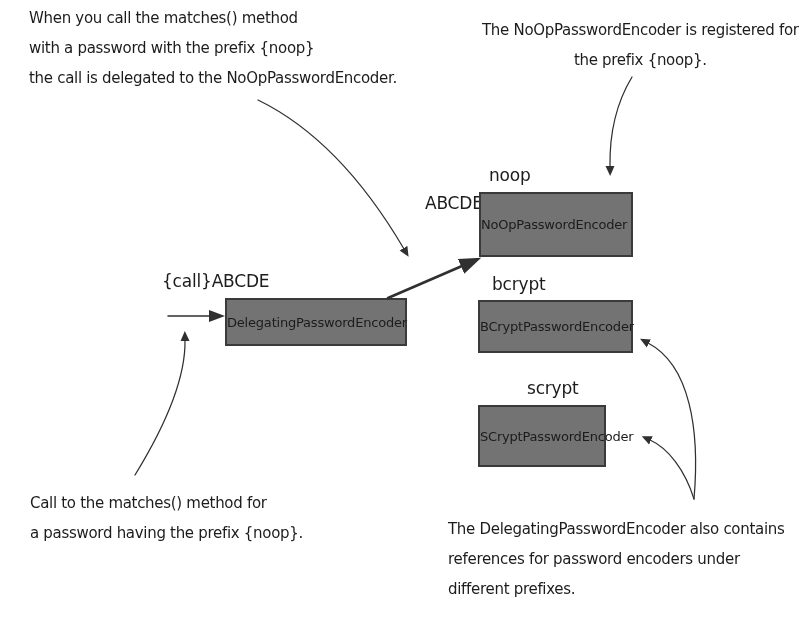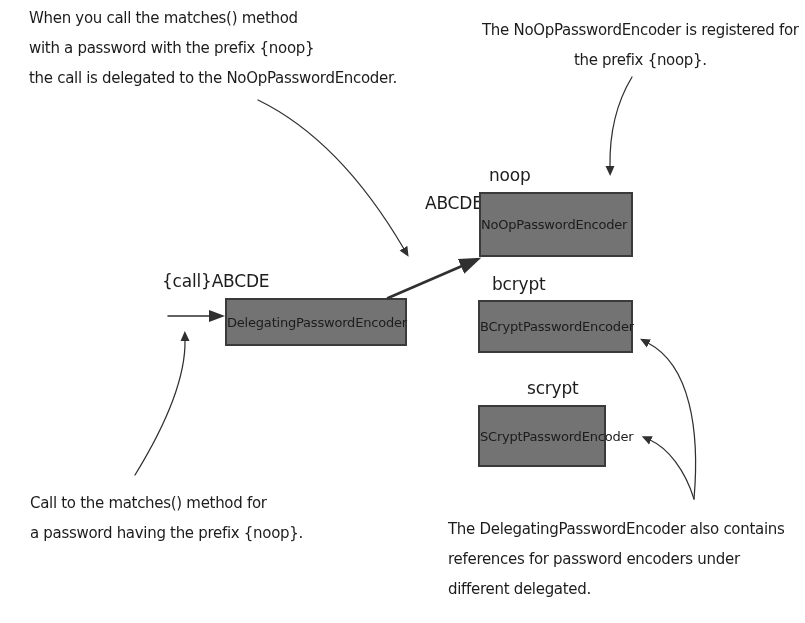--- a/index.html
+++ b/index.html
@@ -86,21 +86,21 @@
   </div>
 
   <div class="ann" style="left:30px; top:488px;">
     <div>Call to the matches() method for</div>
     <div>a password having the prefix {noop}.</div>
   </div>
 
   <div class="ann" style="left:448px; top:514px;">
     <div>The DelegatingPasswordEncoder also contains</div>
     <div>references for password encoders under</div>
-    <div>different delegated.</div>
+    <div>different prefixes.</div>
   </div>
 
   <div class="tag" style="left:162px; top:271px;">{call}ABCDE</div>
   <div class="tag" style="left:425px; top:193px;">ABCDE</div>
   <div class="tag" style="left:489px; top:165px;">noop</div>
   <div class="tag" style="left:492px; top:274px;">bcrypt</div>
   <div class="tag" style="left:494px; top:378px;margin-left:33px;">scrypt</div>
 
   <div class="node" style="left:225px; top:298px; width:182px; height:48px;">
     <span>DelegatingPasswordEncoder</span>

